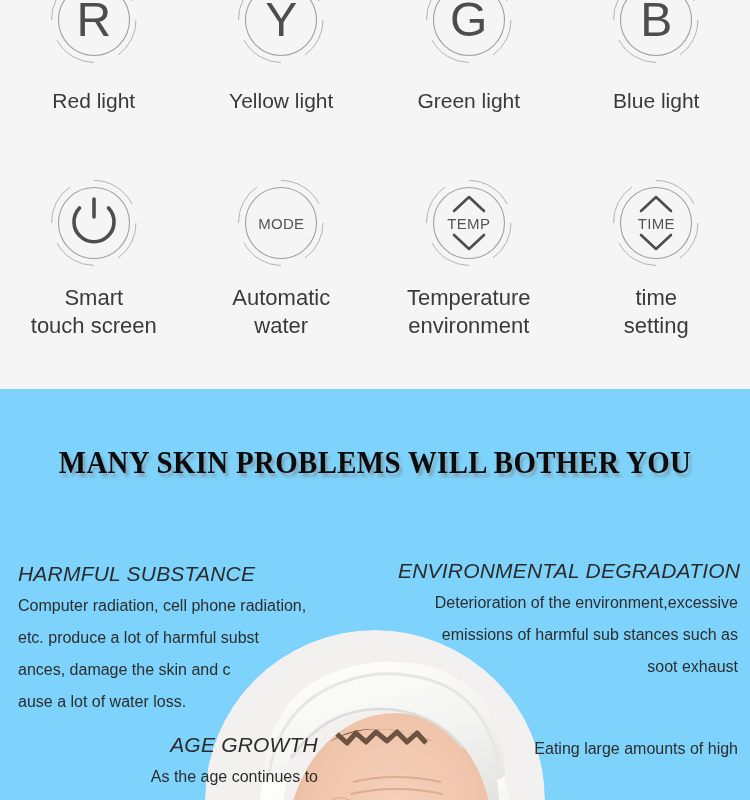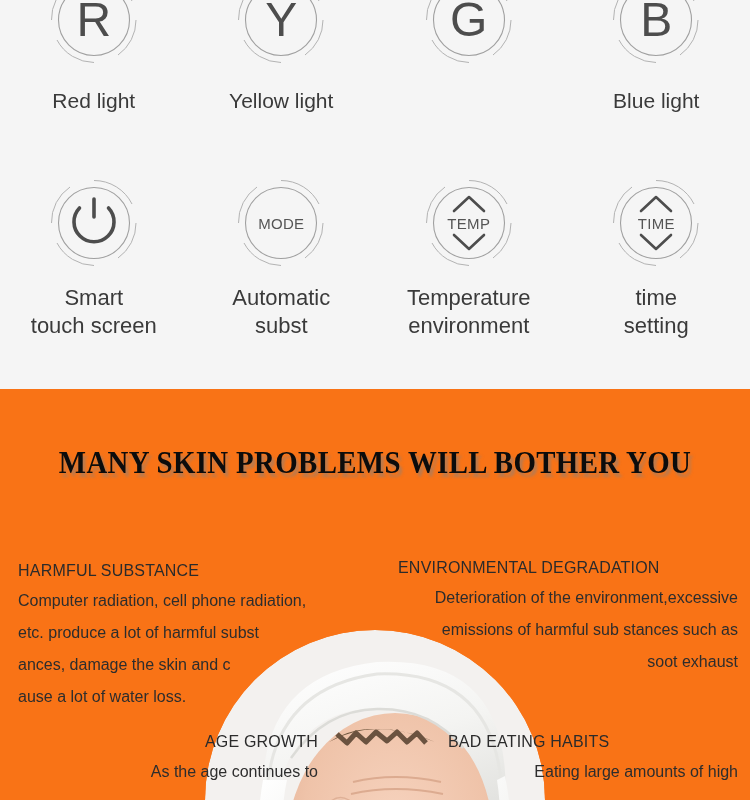--- a/index.html
+++ b/index.html
@@ -98,21 +98,21 @@
   .row-1 .feature-label { margin-top: 20px; font-size: 21px; }
   .row-2 .feature-label { margin-top: 13px; font-size: 22px; }
 
   
   .problems-section {
     position: absolute;
     left: 0;
     top: 389px;
     width: 750px;
     height: 411px;
-    background: #f97316;
+    background: #7dd3fc;
     overflow: hidden;
   }
 
   .problems-heading {
     position: absolute;
     left: 0;
     top: 56px;
     width: 750px;
     text-align: center;
     font-family: "Liberation Serif", serif;
@@ -137,27 +137,28 @@
     z-index: 3;
   }
   .photo-circle svg { display: block; width: 340px; height: 340px; }
 
   .block {
     position: absolute;
     z-index: 5;
   }
   .block h3 {
     margin: 0 0 5px 0;
-    font-size: 16px;
+    font-size: 21px;
     font-weight: 400;
     color: #2b2b2b;
     letter-spacing: 0.2px;
     line-height: 1.1;
     font-family: "Liberation Sans", sans-serif;
     white-space: nowrap;
+    font-style: italic;
   }
   .block p {
     margin: 0;
     font-size: 16px;
     color: #2d2d2d;
     line-height: 2.0;
     font-family: "Liberation Sans", sans-serif;
     white-space: pre-line;
   }
 
@@ -209,20 +210,21 @@
         <div class="icon-wrap">
           <svg viewBox="0 0 96 96">
             <circle cx="48" cy="48" r="35.5" fill="none" stroke="#a0a0a0" stroke-width="1.1"></circle>
             <path d="M 48 5.5 A 42.5 42.5 0 0 1 86 29" fill="none" stroke="#b3b3b3" stroke-width="1"></path>
             <path d="M 90 48 A 42.5 42.5 0 0 1 72 83" fill="none" stroke="#b3b3b3" stroke-width="1"></path>
             <path d="M 48 90.5 A 42.5 42.5 0 0 1 11 68" fill="none" stroke="#b3b3b3" stroke-width="1"></path>
             <path d="M 5.5 48 A 42.5 42.5 0 0 1 24 12" fill="none" stroke="#b3b3b3" stroke-width="1"></path>
           </svg>
           <span class="icon-letter">G</span>
         </div>
+        <div class="feature-label">Green light</div>
       </div>
 
       <div class="feature-cell">
         <div class="icon-wrap">
           <svg viewBox="0 0 96 96">
             <circle cx="48" cy="48" r="35.5" fill="none" stroke="#a0a0a0" stroke-width="1.1"></circle>
             <path d="M 48 5.5 A 42.5 42.5 0 0 1 86 29" fill="none" stroke="#b3b3b3" stroke-width="1"></path>
             <path d="M 90 48 A 42.5 42.5 0 0 1 72 83" fill="none" stroke="#b3b3b3" stroke-width="1"></path>
             <path d="M 48 90.5 A 42.5 42.5 0 0 1 11 68" fill="none" stroke="#b3b3b3" stroke-width="1"></path>
             <path d="M 5.5 48 A 42.5 42.5 0 0 1 24 12" fill="none" stroke="#b3b3b3" stroke-width="1"></path>
@@ -257,21 +259,21 @@
           <svg viewBox="0 0 96 96">
             <circle cx="48" cy="48" r="35.5" fill="none" stroke="#a0a0a0" stroke-width="1.1"></circle>
             <path d="M 48 5.5 A 42.5 42.5 0 0 1 86 29" fill="none" stroke="#b3b3b3" stroke-width="1"></path>
             <path d="M 90 48 A 42.5 42.5 0 0 1 72 83" fill="none" stroke="#b3b3b3" stroke-width="1"></path>
             <path d="M 48 90.5 A 42.5 42.5 0 0 1 11 68" fill="none" stroke="#b3b3b3" stroke-width="1"></path>
             <path d="M 5.5 48 A 42.5 42.5 0 0 1 24 12" fill="none" stroke="#b3b3b3" stroke-width="1"></path>
           </svg>
           <span class="icon-word">MODE</span>
         </div>
         <div class="feature-label">Automatic
-subst</div>
+water</div>
       </div>
 
       <div class="feature-cell">
         <div class="icon-wrap">
           <svg viewBox="0 0 96 96">
             <circle cx="48" cy="48" r="35.5" fill="none" stroke="#a0a0a0" stroke-width="1.1"></circle>
             <path d="M 48 5.5 A 42.5 42.5 0 0 1 86 29" fill="none" stroke="#b3b3b3" stroke-width="1"></path>
             <path d="M 90 48 A 42.5 42.5 0 0 1 72 83" fill="none" stroke="#b3b3b3" stroke-width="1"></path>
             <path d="M 48 90.5 A 42.5 42.5 0 0 1 11 68" fill="none" stroke="#b3b3b3" stroke-width="1"></path>
             <path d="M 5.5 48 A 42.5 42.5 0 0 1 24 12" fill="none" stroke="#b3b3b3" stroke-width="1"></path>
@@ -403,18 +405,17 @@
 emissions of harmful sub stances such as
 soot exhaust</p>
     </div>
 
     <div class="block block-age">
       <h3>AGE GROWTH</h3>
       <p>As the age continues to</p>
     </div>
 
     <div class="block block-eating">
-      <h3>BAD EATING HABITS</h3>
       <p>Eating large amounts of high</p>
     </div>
 
   </div>
 </div>
 
 </body></html>

